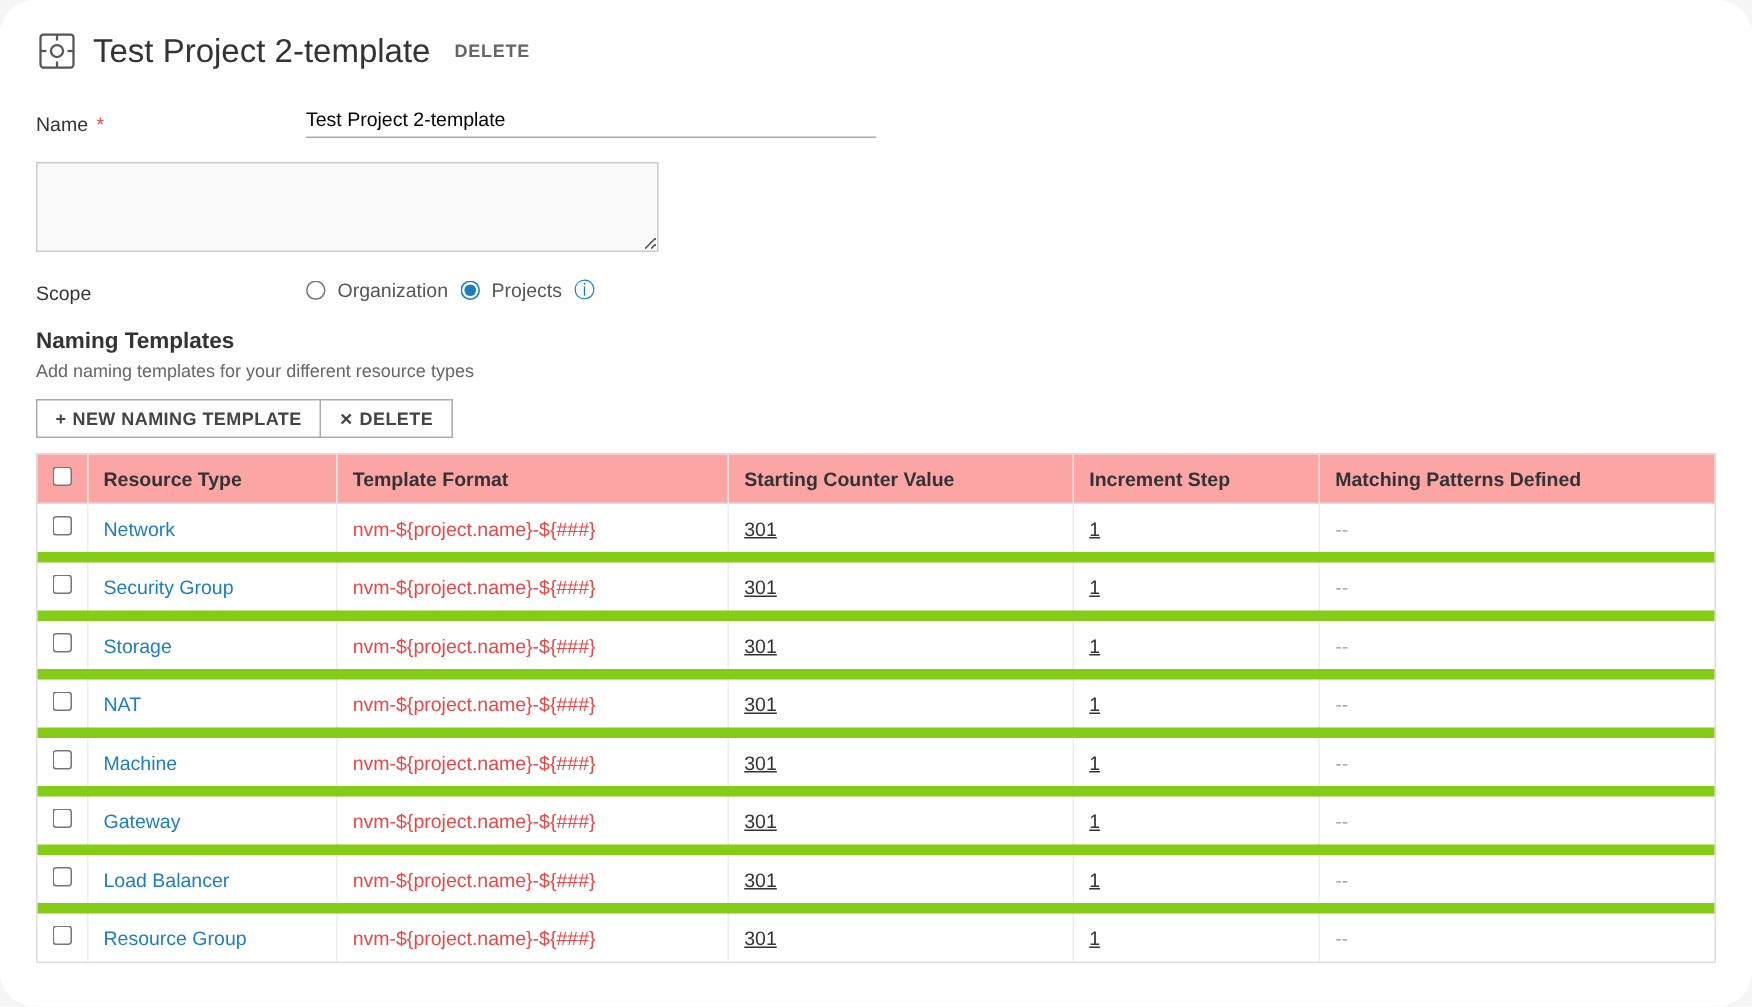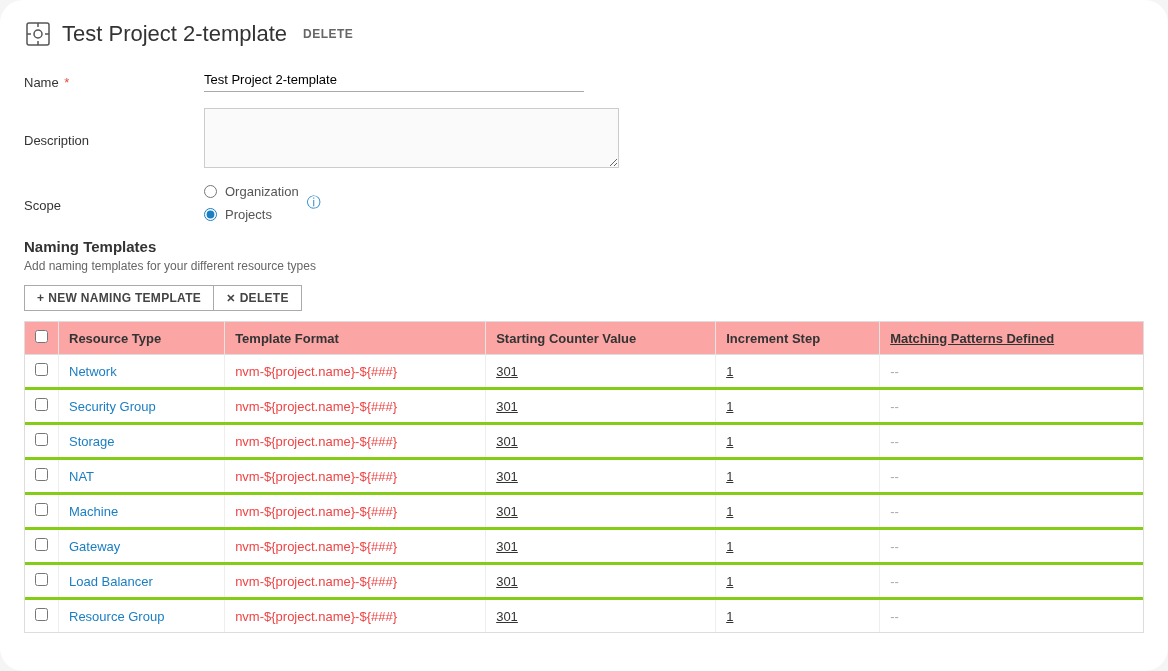--- a/index.html
+++ b/index.html
@@ -74,21 +74,21 @@
       height: 60px;
       border: 1px solid #ccc;
       padding: 6px;
       font-size: 13px;
       outline: none;
       resize: vertical;
       background: #fafafa;
     }
     .scope-options {
       display: flex;
-      flex-direction: column;
+      flex-direction: row;
       gap: 8px;
     }
     .scope-option {
       display: flex;
       align-items: center;
       gap: 8px;
       font-size: 13px;
       color: #555;
     }
     .scope-option input[type="radio"] {
@@ -160,23 +160,23 @@
       border-bottom: 1px solid #ddd;
     }
     thead th {
       padding: 8px 10px;
       text-align: left;
       font-weight: 600;
       color: #333;
       border-right: 1px solid #e5e5e5;
       white-space: nowrap;
     }
-    thead th:last-child { border-right: none; text-decoration: underline; }
+    thead th:last-child { border-right: none; }
     tbody tr {
-      border-bottom: 3px solid #84cc16;
+      border-bottom: 7px solid #84cc16;
     }
     tbody tr:last-child { border-bottom: none; }
     tbody td {
       padding: 8px 10px;
       color: #333;
       border-right: 1px solid #eee;
     }
     tbody td:last-child { border-right: none; }
     .link {
       color: #1b7ec2;
@@ -223,21 +223,20 @@
   </div>
 
   <div class="form-row">
     <div class="form-label">
       <span>Name</span><span class="required-star"> *</span>
     </div>
     <input class="form-input" type="text" value="Test Project 2-template" style="">
   </div>
 
   <div class="form-row">
-    <div class="form-label">Description</div>
     <textarea class="form-textarea" style=""></textarea>
   </div>
 
   <div class="form-row">
     <div class="form-label">Scope</div>
     <div class="scope-options">
       <label class="scope-option">
         <input type="radio" name="scope" value="organization" style="">
         <span>Organization</span>
       </label>

